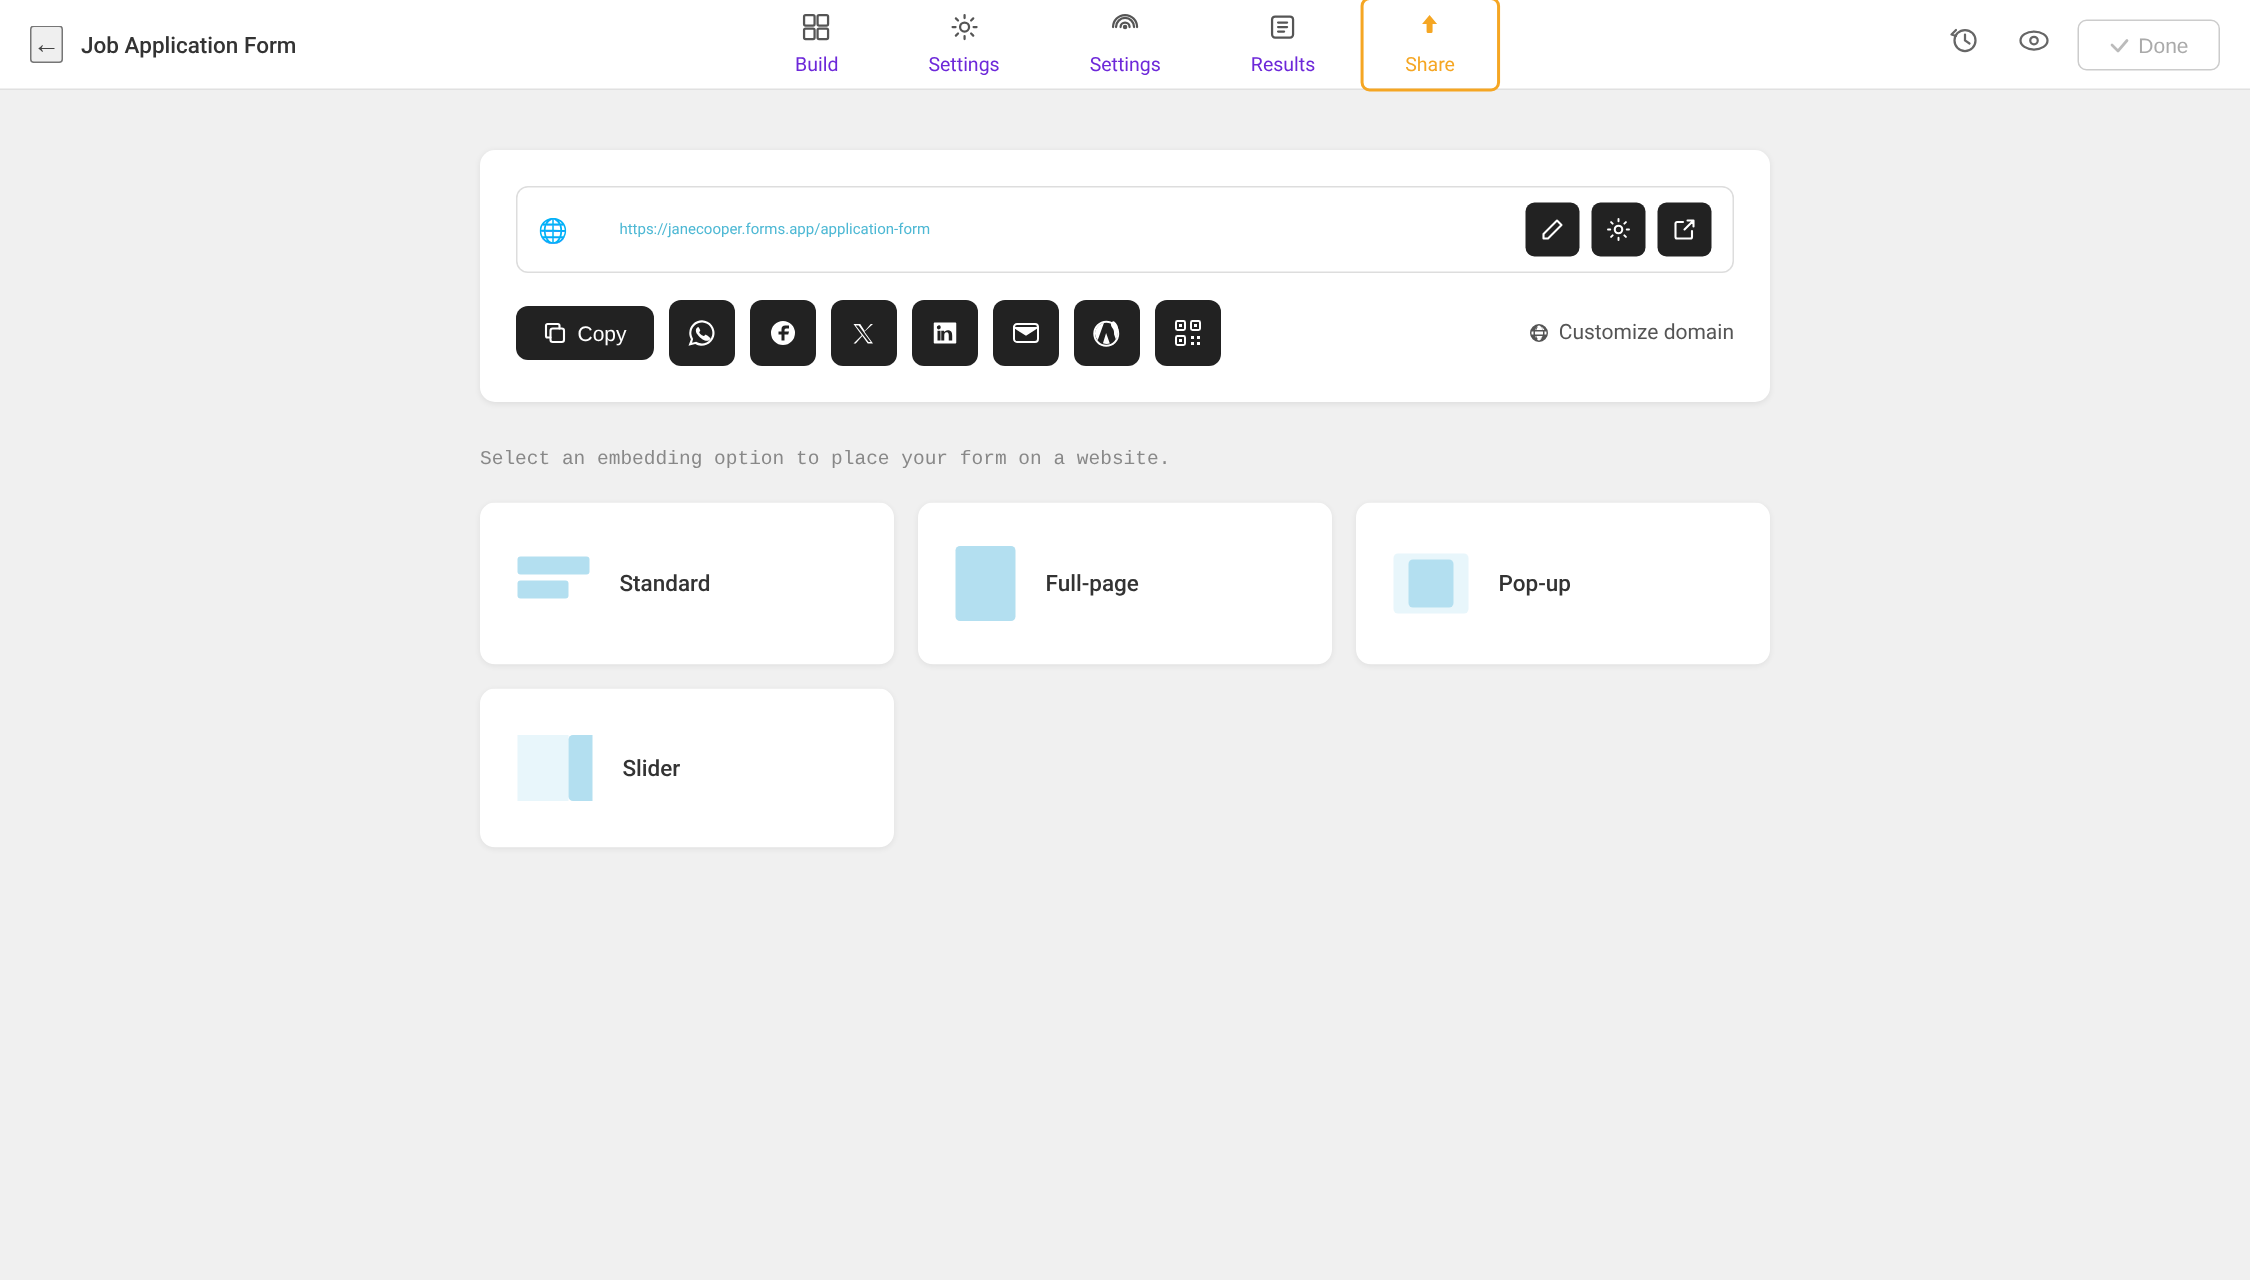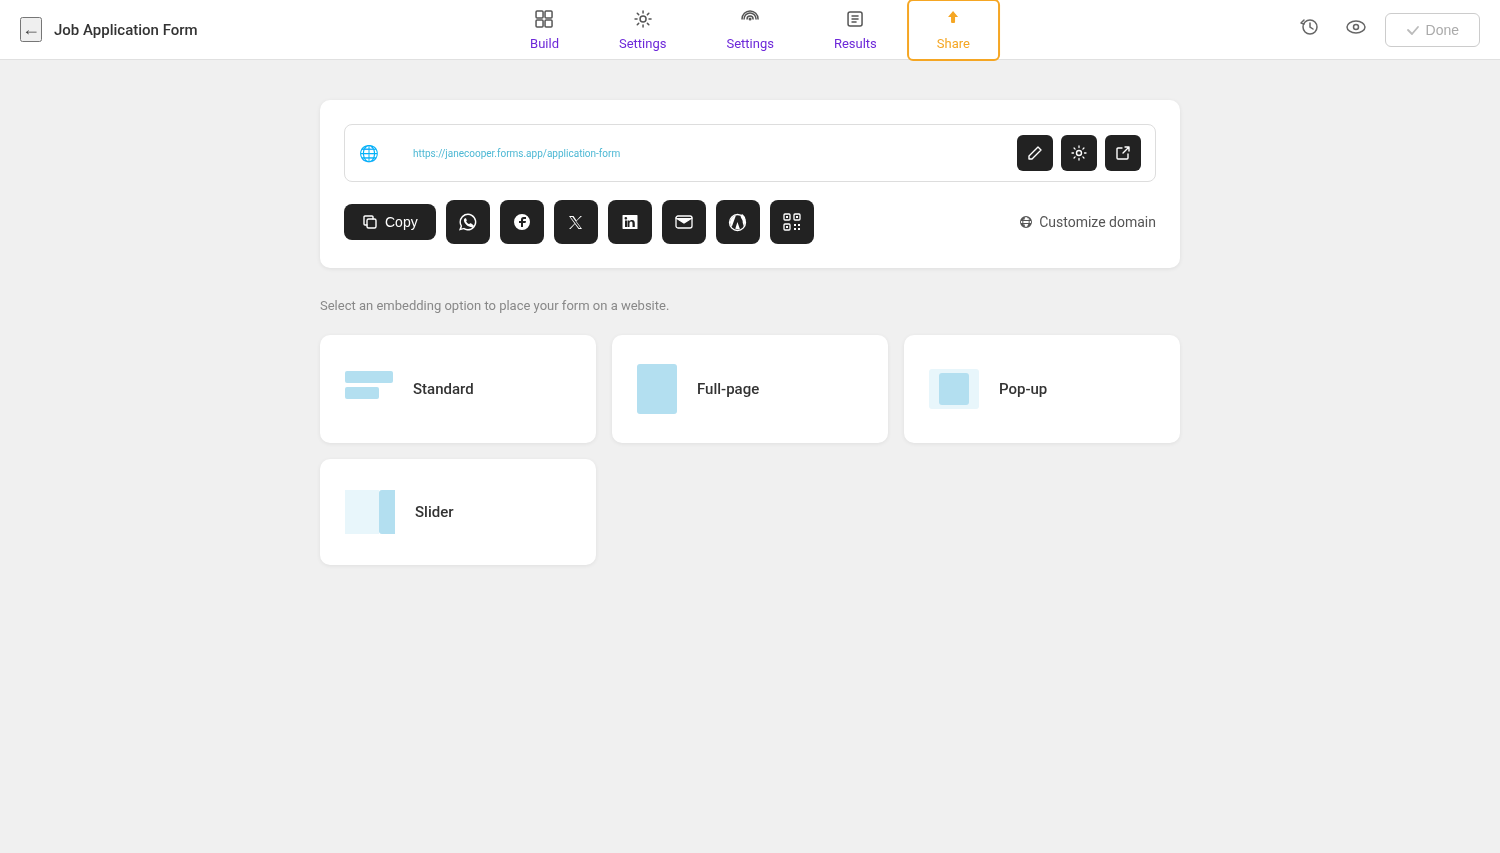--- a/index.html
+++ b/index.html
@@ -202,20 +202,21 @@
     .embed-title {
       font-size: 18px;
       font-weight: 600;
       color: #222;
       margin-bottom: 6px;
     }
     .embed-subtitle {
       font-size: 13px;
       color: #888;
       margin-bottom: 22px;
+      font-family: Liberation Mono, monospace;
     }
     .embed-grid {
       display: grid;
       grid-template-columns: 1fr 1fr 1fr;
       gap: 16px;
     }
     .embed-card {
       background: #fff;
       border-radius: 10px;
       padding: 28px 24px;

